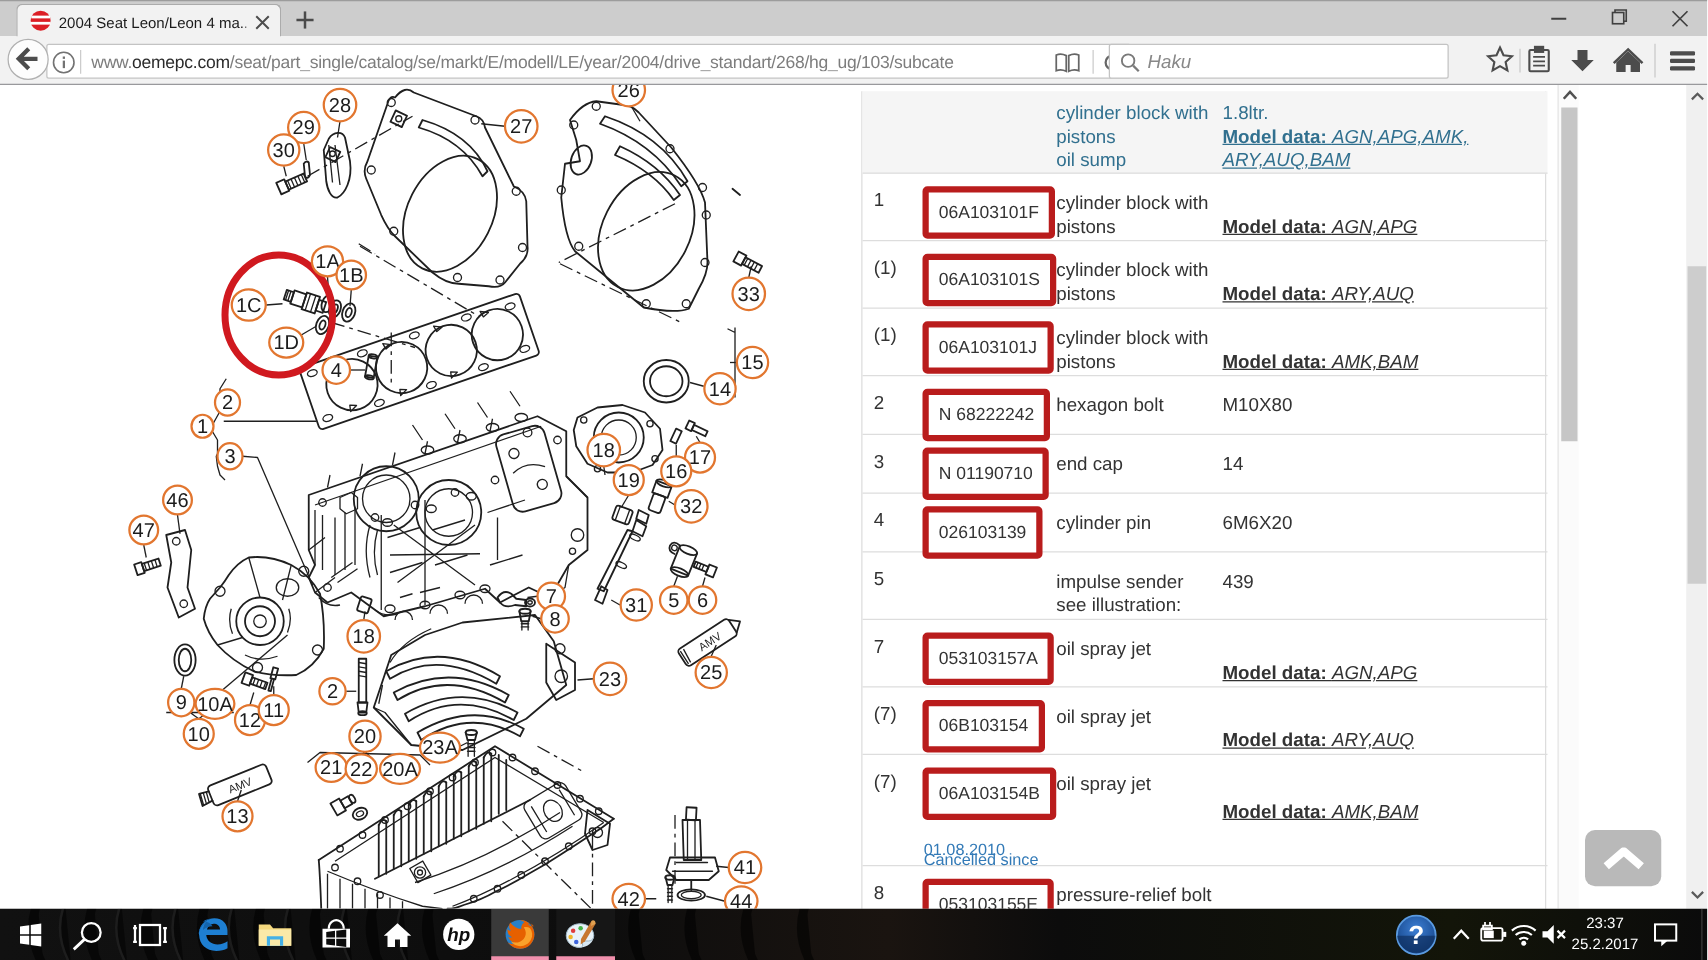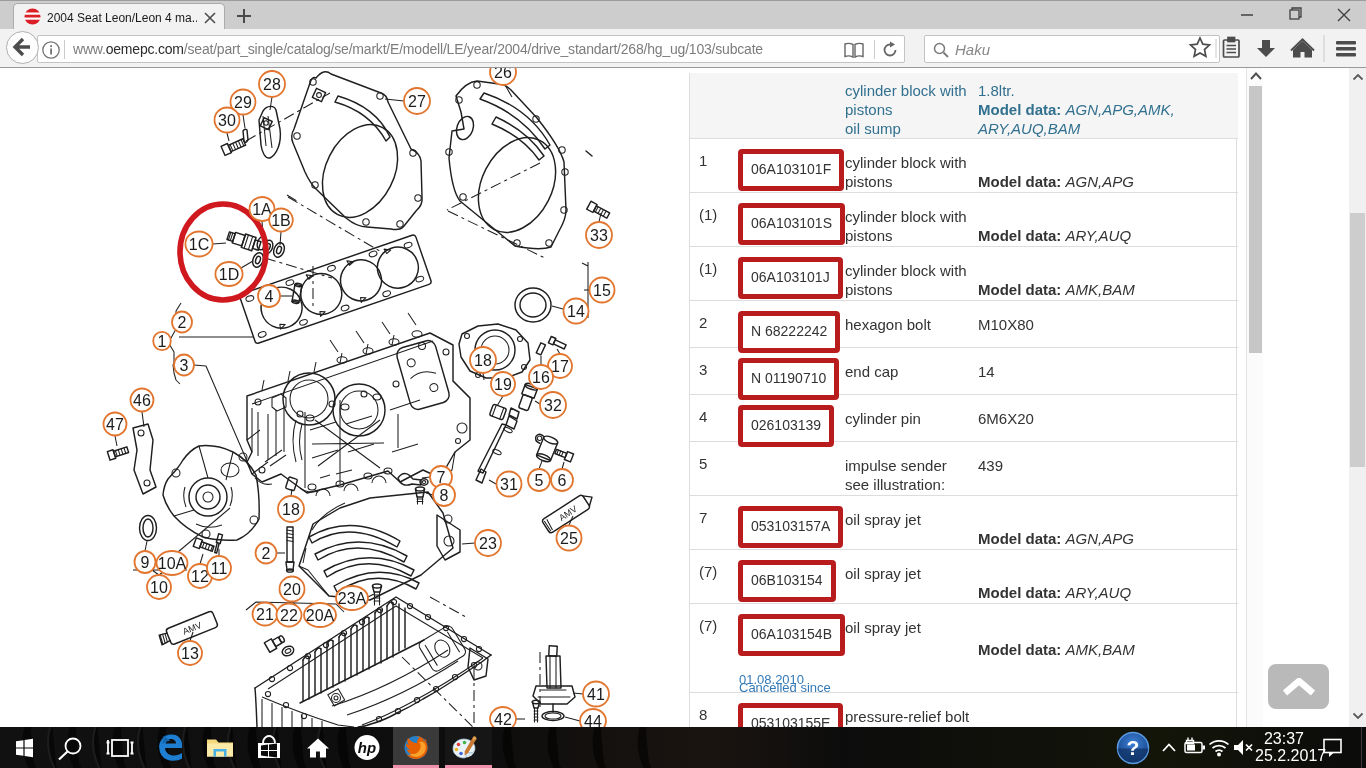--- a/index.html
+++ b/index.html
@@ -9,55 +9,55 @@
   
   #tabbar { position:absolute; left:0; top:0; width:1366px; height:29px; background:#cdcdcd; border-top:1px solid #9c9c9c; }
   #tab { position:absolute; left:13px; top:2px; width:212px; height:27px; background:#f2f2f2; border:1px solid #ababab; border-bottom:none; border-radius:5px 5px 0 0; }
   #tabtitle { position:absolute; left:33px; top:7px; font-size:12px; color:#1a1a1a; white-space:nowrap; width:150px; overflow:hidden; }
   
   #navbar { position:absolute; left:0; top:29px; width:1366px; height:39px; background:#f2f2f2; border-bottom:1px solid #99999c; }
   #urlbox { position:absolute; left:37px; top:6px; width:868px; height:28px; background:#fff; border:1px solid #c3c3c3; border-radius:2px; }
   #backbtn { position:absolute; left:6px; top:2px; width:33px; height:33px; border-radius:50%; background:#fdfdfd; border:1px solid #b0b0b0; }
   #urltext { position:absolute; left:33px; top:5px; font-size:14px; letter-spacing:-0.2px; color:#7d7d7d; white-space:nowrap; width:692px; overflow:hidden; }
   #urltext b { color:#2b2b2b; font-weight:normal; }
-  #searchbox { position:absolute; left:924px; top:6px; width:296px; height:28px; background:#fff; border:1px solid #c3c3c3; border-radius:2px; }
+  #searchbox { position:absolute; left:887px; top:6px; width:272px; height:28px; background:#fff; border:1px solid #c3c3c3; border-radius:2px; }
   #searchtext { position:absolute; left:30px; top:5px; font-size:15px; font-style:italic; color:#888; }
 
   
   #content { position:absolute; left:0; top:68px; width:1349px; height:659px; background:#fff; overflow:hidden; }
 
   
   #tbl { position:absolute; left:689px; top:5px; width:548px; height:659px; border-left:1px solid #ddd; border-right:1px solid #ddd; font-size:15px; color:#333; }
   .row { position:absolute; left:0; width:548px; border-bottom:1px solid #ddd; }
   .num { position:absolute; left:9px; top:13px; }
   .pbox { position:absolute; left:48px; top:10px; height:42px; border:5px solid #b91c1c; border-radius:4px; background:#fff; text-align:center; line-height:31px; padding:0 8px; font-size:14px; }
   .d1 { position:absolute; left:155px; top:15px; }
   .d2 { position:absolute; left:155px; top:34px; }
   .v1 { position:absolute; left:288px; top:15px; }
-  .v2 { position:absolute; left:288px; top:34px; }
+  .v2 { position:absolute; left:288px; top:34px;text-decoration:underline; }
   .md { font-weight:bold; }
   .it { font-style:italic; }
   .hdr { background:#f5f5f5; color:#31708f; }
   .hdr .md { color:#31708f; }
   .blue { color:#337ab7; }
 
   
   #isb { position:absolute; left:1246px; top:0; width:17px; height:659px; background:#fbfbfb; border-left:1px solid #e5e5e5; }
   #isbthumb { position:absolute; left:2px; top:18px; width:13px; height:267px; background:#c6c6c6; }
 
   
   #totop { position:absolute; left:1268px; top:596px; width:61px; height:45px; background:#b9b9b9; border-radius:8px; }
 
   
   #psb { position:absolute; left:1349px; top:68px; width:17px; height:659px; background:#f0f0f0; }
   #psbthumb { position:absolute; left:1px; top:145px; width:15px; height:254px; background:#cdcdcd; }
 
   
   #taskbar { position:absolute; left:0; top:727px; width:1366px; height:41px; background:#0c0c0c; overflow:hidden; }
-  #clock { position:absolute; left:1255px; top:3px; width:58px; text-align:center; color:#fff; font-size:16px; line-height:17px; -webkit-font-smoothing:antialiased; }
+  #clock { position:absolute; left:1255px; top:3px; width:58px; text-align:center; color:#fff; font-size:12px; line-height:17px; -webkit-font-smoothing:antialiased; }
 </style>
 </head>
 <body>
 <div id="stage">
 
   <div id="tabbar">
     <div id="tab">
       <svg width="17" height="17" style="position:absolute;left:10px;top:4px">
         <circle cx="8.5" cy="8.5" r="8" fill="#dc1f26"></circle>
         <rect x="1" y="4.5" width="15" height="2.2" fill="#fff"></rect>

